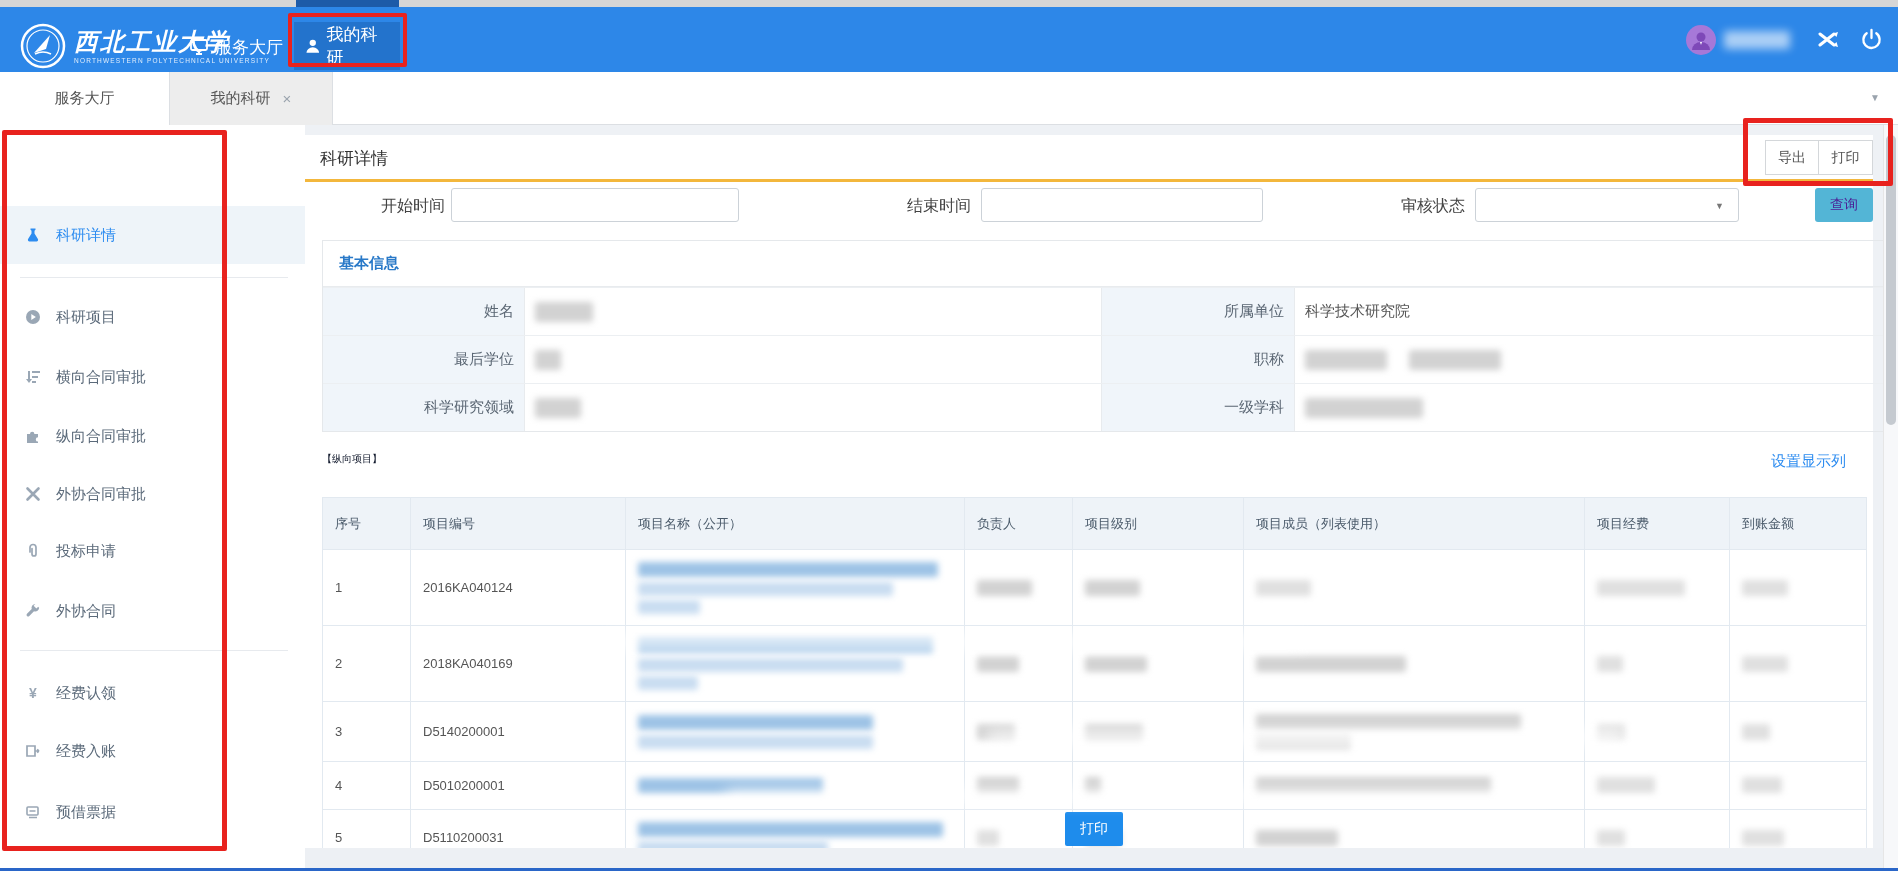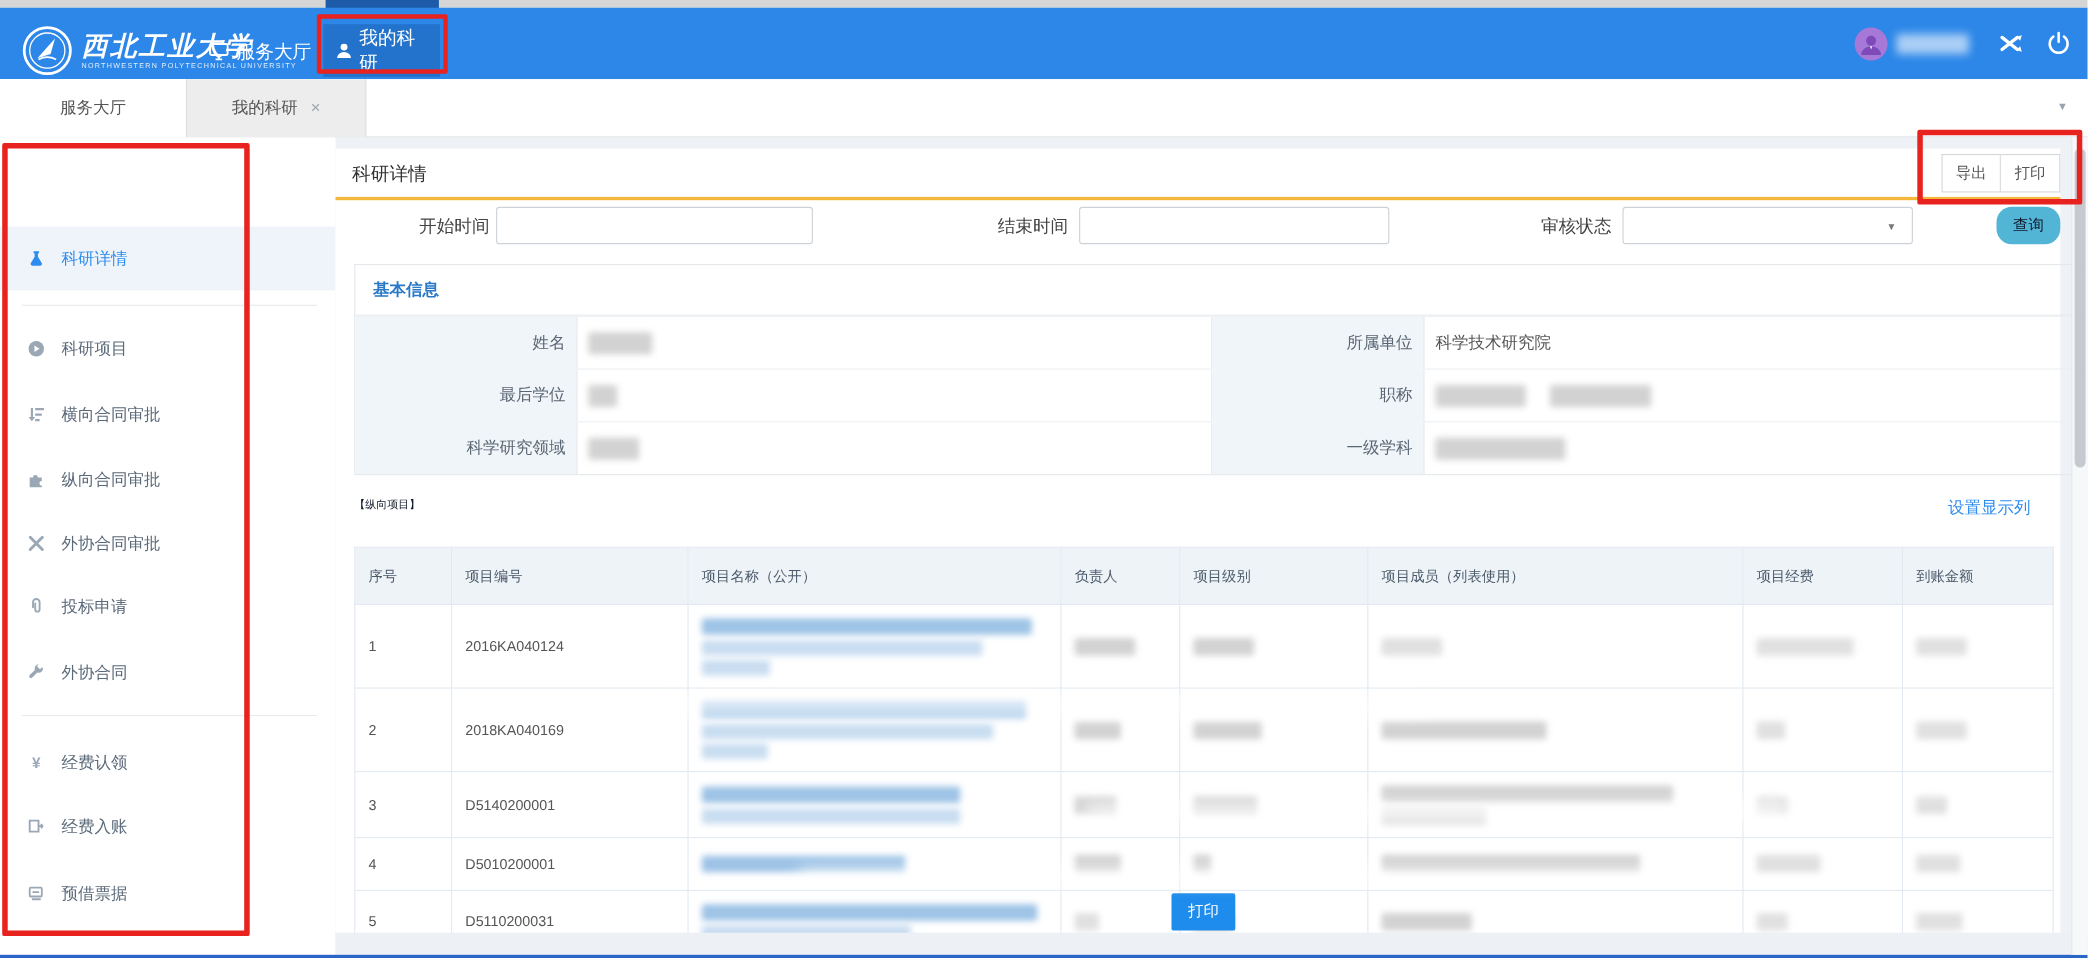--- a/index.html
+++ b/index.html
@@ -59,21 +59,21 @@
   .title-underline { position:absolute; left:0; top:44px; width:1568px; height:3px; background:#f3b73c; }
   .toolbar { position:absolute; left:1460px; top:5px; display:flex; }
   .tb-btn { width:54px; height:35px; background:#fff; border:1px solid #d4d7da; font-size:14px; color:#555; display:flex; align-items:center; justify-content:center; cursor:pointer; }
   .tb-btn + .tb-btn { border-left:none; }
 
   
   .flabel { position:absolute; top:61px; font-size:16px; color:#444; }
   .finput { position:absolute; top:53px; height:34px; border:1px solid #ccd2d8; border-radius:3px; background:#fff; font-size:14px; padding:0 8px; }
   .fselect { position:absolute; top:53px; height:34px; border:1px solid #ccd2d8; border-radius:3px; background:#fff; }
   .sel-caret { position:absolute; right:14px; top:12px; font-size:9px; color:#777; }
-  .query-btn { position:absolute; left:1510px; top:53px; width:58px; height:34px; background:#53b5d6; color:#0f172a; border:none; border-radius:14px; font-size:14px; cursor:pointer; }
+  .query-btn { position:absolute; left:1510px; top:53px; width:58px; height:34px; background:#53b5d6; color:#4c1d95; border:none; border-radius:3px; font-size:14px; cursor:pointer; }
 
   
   .bi-box { position:absolute; left:17px; top:105px; width:1640px; border:1px solid #e5e8eb; }
   .bi-head { height:46px; display:flex; align-items:center; padding-left:16px; font-size:15px; font-weight:bold; color:#2979c8; border-bottom:1px solid #e8ebee; }
   .bi-row { display:flex; height:48px; border-top:1px solid #eceff2; }
   .bi-row:first-of-type { border-top:none; }
   .bi-label { background:#f0f5fa; display:flex; align-items:center; justify-content:flex-end; padding-right:10px; font-size:15px; color:#5a6673; border-right:1px solid #e8ebee; }
   .bi-l1 { width:202px; } .bi-l2 { width:193px; }
   .bi-val { display:flex; align-items:center; padding-left:10px; font-size:15px; color:#555; }
   .bi-v1 { width:577px; border-right:1px solid #e8ebee; } .bi-v2 { width:570px; }

